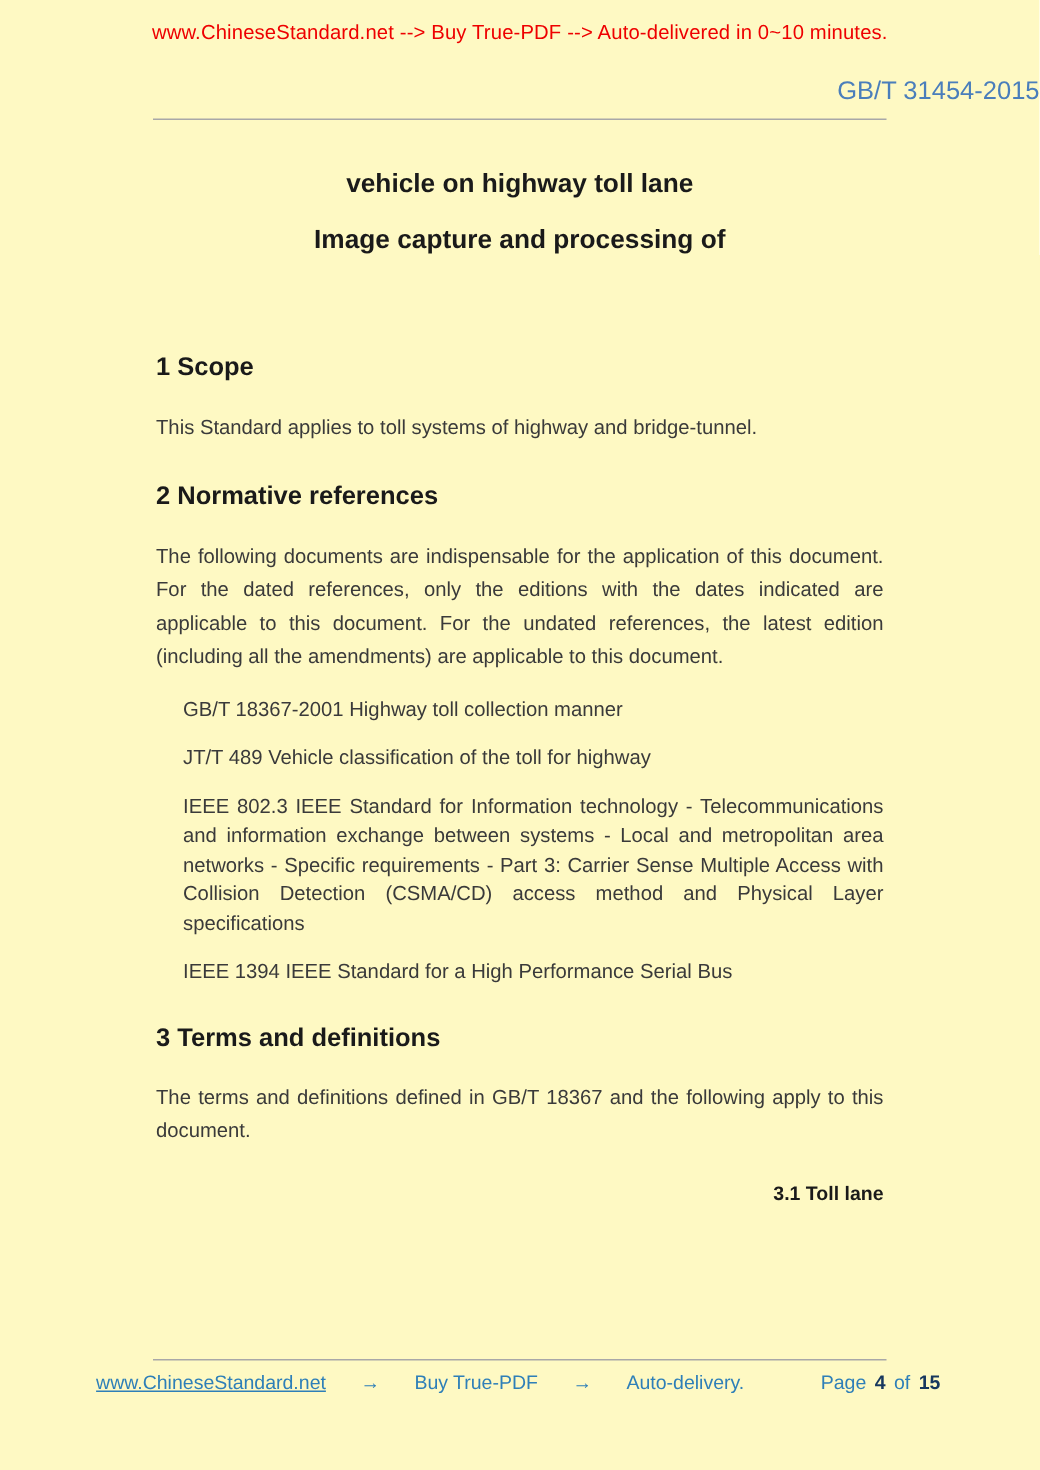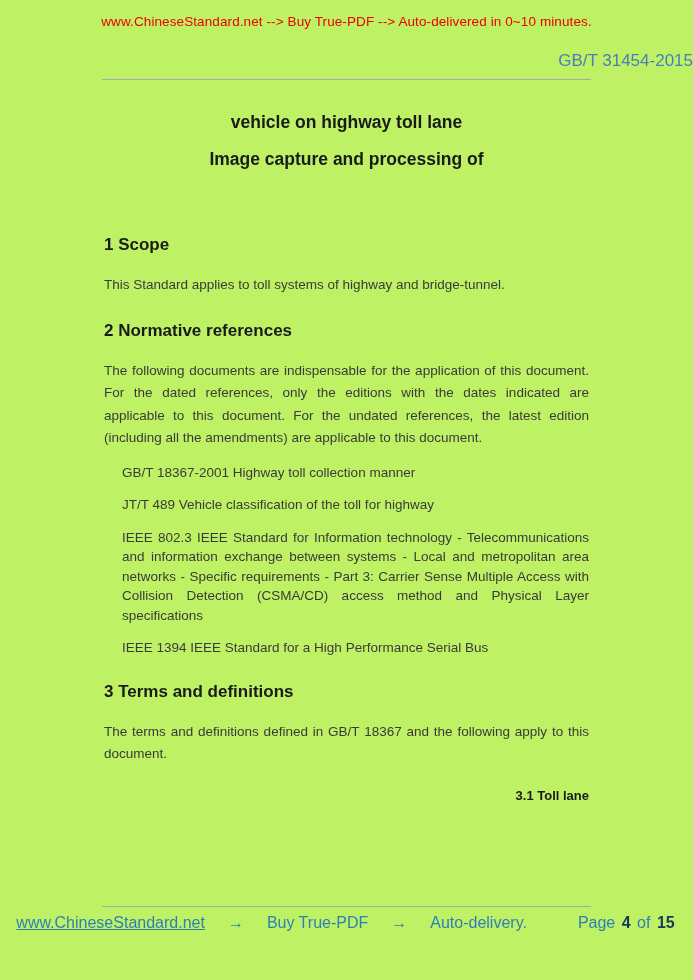--- a/index.html
+++ b/index.html
@@ -1,21 +1,21 @@
 <!DOCTYPE html>
 <html><head>
 <meta charset="utf-8">
 <style>
   * { margin: 0; padding: 0; box-sizing: border-box; }
   html, body { background: #ffffff; }
   .page {
     position: relative;
     width: 693px;
     height: 980px;
-    background: #bef264;
+    background: #fef9c3;
     font-family: "Liberation Sans", sans-serif;
     color: #3a3a3a;
     overflow: hidden;
     margin: 0 auto;
   }
   .banner {
     text-align: center;
     padding-top: 14px;
     font-size: 13.5px;
     color: #ee0000;
@@ -76,21 +76,21 @@
     left: 0;
     right: 0;
     top: 898px;
   }
   .footer-row {
     display: flex;
     justify-content: center;
     align-items: baseline;
     gap: 23px;
     margin-top: 7px;
-    font-size: 16px;
+    font-size: 13px;
     color: #2e7fb8;
   }
   .footer-link {
     color: #2e7fb8;
     text-decoration: underline;
     cursor: pointer;
   }
   .footer .arrow { color: #2e7fb8; }
   .page-info { margin-left: 28px; color: #2e7fb8; }
   .page-info b { color: #17375e; font-weight: bold; padding: 0 2px; }

